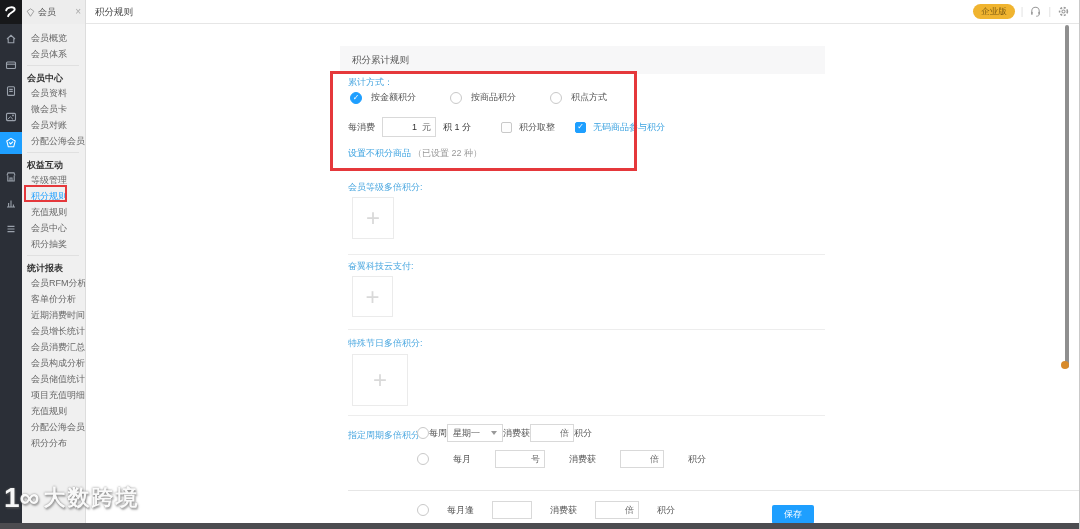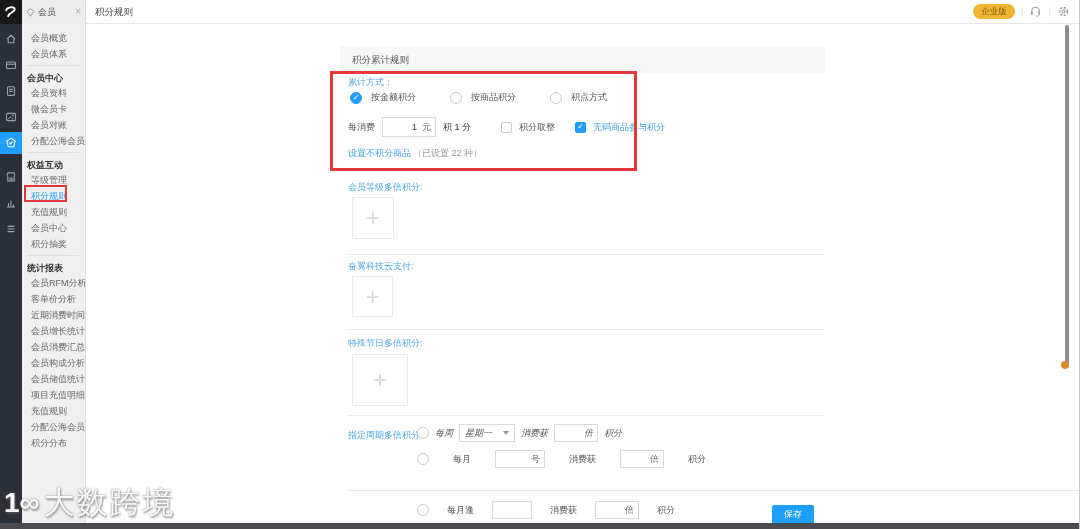--- a/index.html
+++ b/index.html
@@ -65,21 +65,21 @@
 
   
   .vscroll { left:1065px; top:25px; width:4px; height:343px; background:#8f8f8f; border-radius:2px; z-index:30; }
   .orange-dot { left:1061px; top:361px; width:8px; height:8px; border-radius:50%; background:#d78a2a; z-index:31; }
 
   
   .wm-right { left:806px; top:448px; display:flex; align-items:center; gap:4px; z-index:60; pointer-events:none; }
   .wm-right-text { font-size:30px; letter-spacing:2px; color:rgba(255,255,255,0.55); -webkit-text-stroke:1.2px #c6c6c6; text-shadow:1px 2px 3px rgba(140,140,140,0.4); }
   .wm-left { left:4px; top:482px; display:flex; align-items:center; gap:4px; z-index:60; pointer-events:none; }
   .wm-left-logo { font-size:28px; font-weight:bold; color:rgba(255,255,255,0.95); text-shadow:0 0 2px rgba(110,110,110,0.9),1px 2px 2px rgba(90,90,90,0.5); }
-  .wm-left-text { font-size:31px; font-weight:normal; letter-spacing:2px; color:rgba(255,255,255,0.95); text-shadow:0 0 2px rgba(110,110,110,0.9),1px 2px 2px rgba(90,90,90,0.5); }
+  .wm-left-text { font-size:22px; font-weight:bold; letter-spacing:2px; color:rgba(255,255,255,0.95); text-shadow:0 0 2px rgba(110,110,110,0.9),1px 2px 2px rgba(90,90,90,0.5); }
 
   .bottom-strip { position:absolute; left:0; right:0; bottom:0; height:6px; background:#4c4c50; z-index:20; }
 </style>
 </head>
 <body>
 
 <div class="screen">
 
   <div class="topbar">
     <div class="logo">
@@ -237,21 +237,21 @@
   <div class="abs lbl-blue" style="left:348px; top:260px;">奋翼科技云支付:</div>
   <div class="abs plusbox" style="left:352px; top:276px; width:41px; height:41px;">+</div>
   <div class="abs divider" style="left:348px; top:329px; width:477px;"></div>
 
   <div class="abs lbl-blue" style="left:348px; top:337px;">特殊节日多倍积分:</div>
   <div class="abs plusbox" style="left:352px; top:354px; width:56px; height:52px;">+</div>
   <div class="abs divider" style="left:348px; top:415px; width:477px;"></div>
 
   <div class="abs lbl-blue" style="left:348px; top:429px;">指定周期多倍积分：</div>
 
-  <div class="abs row" style="left:417px; top:424px; gap:6px; height:18px;font-style:italic;">
+  <div class="abs row" style="left:417px; top:424px; height:18px;">
     <span class="radio"></span>
     <span>每周</span>
     <span class="selectbox">
       <span>星期一</span>
       <span class="sel-arrow"></span>
     </span>
     <span>消费获</span>
     <span class="inputbox" style="width:44px; height:18px;">
       <span class="unit">倍</span>
     </span>

